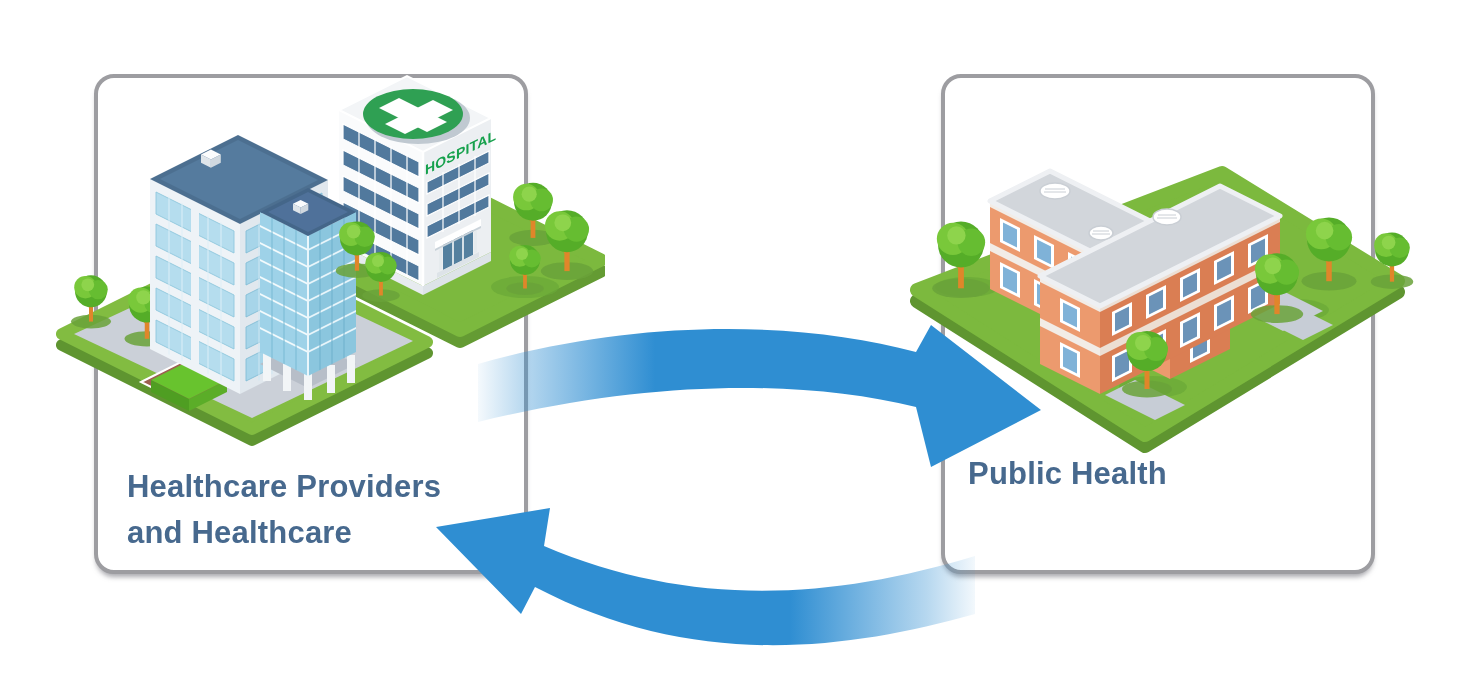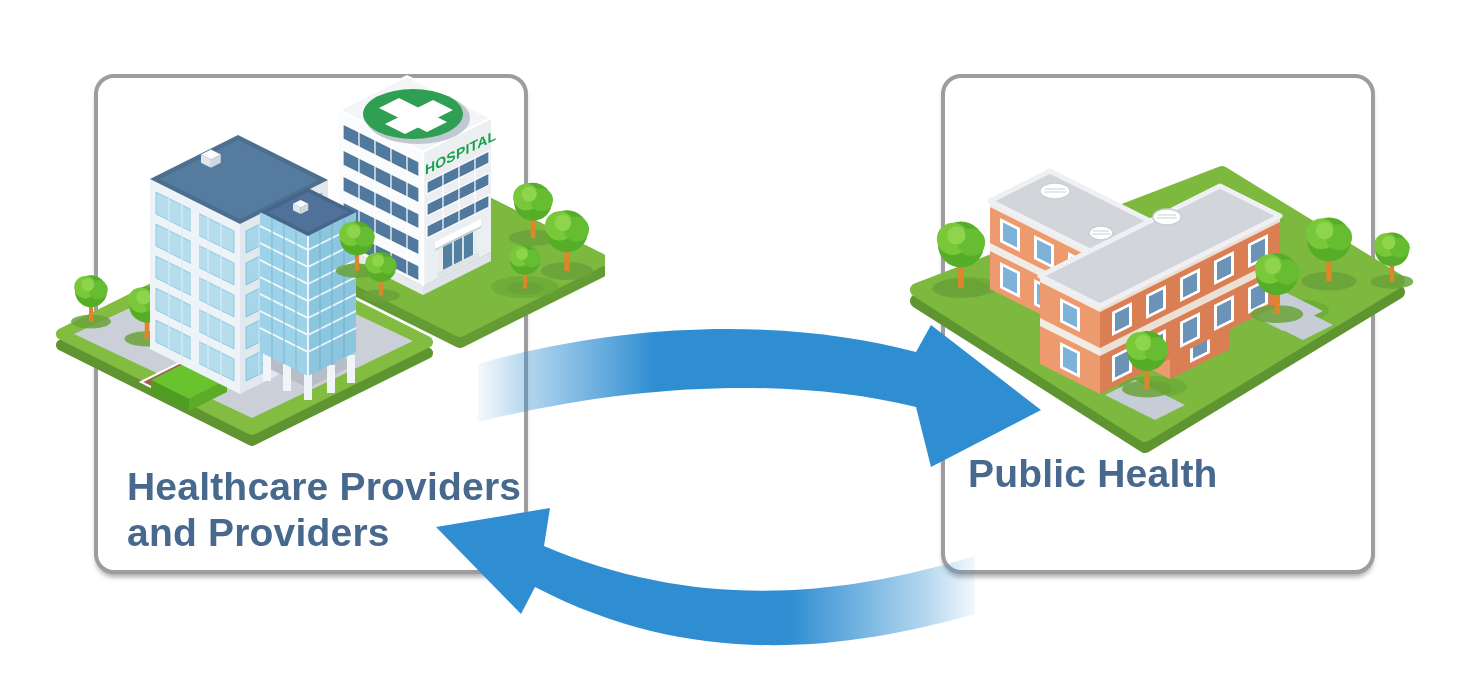--- a/index.html
+++ b/index.html
@@ -8,21 +8,21 @@
   .node-box{position:absolute;top:74px;width:426px;height:492px;background:#ffffff;
             border:4px solid #9d9da1;border-radius:20px;
             box-shadow:0 5px 5px -2px rgba(100,100,110,0.55);z-index:1;}
   .node-box.left{left:94px;}
   .node-box.right{left:941px;}
   .illus{position:absolute;z-index:4;pointer-events:none;}
   .illus.left{left:55px;top:62px;}
   .illus.right{left:905px;top:95px;}
   .arrows{position:absolute;left:0;top:0;z-index:5;pointer-events:none;}
   .node-label{position:absolute;z-index:6;color:#47698e;font-weight:bold;
-              font-size:39px;line-height:46px;letter-spacing:0.2px;}
+              font-size:31px;line-height:46px;letter-spacing:0.2px;}
   .node-label.left{left:127px;top:464px;}
   .node-label.right{left:968px;top:451px;}
   .node-label span{display:block;}
 </style>
 </head>
 <body>
 
 <div class="canvas">
 
   <div class="node-box left"></div>
@@ -285,19 +285,19 @@
         <stop offset="0.3" stop-color="#2f8ed2" stop-opacity="0.35"></stop>
         <stop offset="1" stop-color="#2f8ed2" stop-opacity="1"></stop>
       </linearGradient>
     </defs>
     <path fill="url(#gradR)" d="M 478 364 C 640 318 800 321 916 352 L 931 325 L 1041 410 L 931 467 L 916 407 C 800 379 648 380 478 422 Z"></path>
     <path fill="url(#gradL)" d="M 436 527 L 550 508 L 544 546 C 690 608 830 600 975 556 L 975 614 C 840 652 690 668 535 587 L 521 614 Z"></path>
   </svg>
 
   <div class="node-label left">
     <span>Healthcare Providers</span>
-    <span>and Providers</span>
+    <span>and Healthcare</span>
   </div>
   <div class="node-label right">
     <span>Public Health</span>
   </div>
 
 </div>
 
 </body></html>

